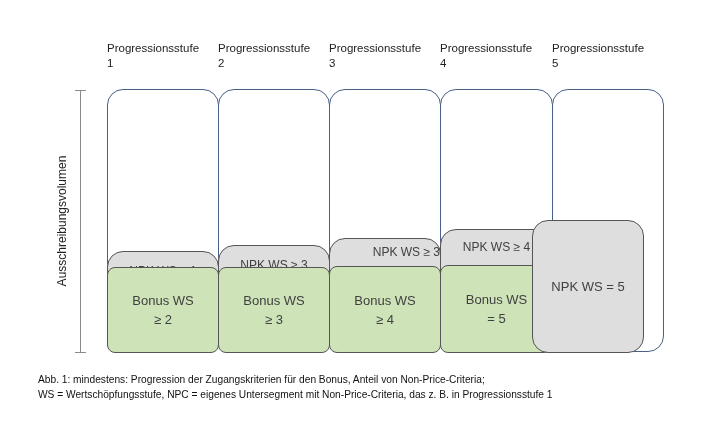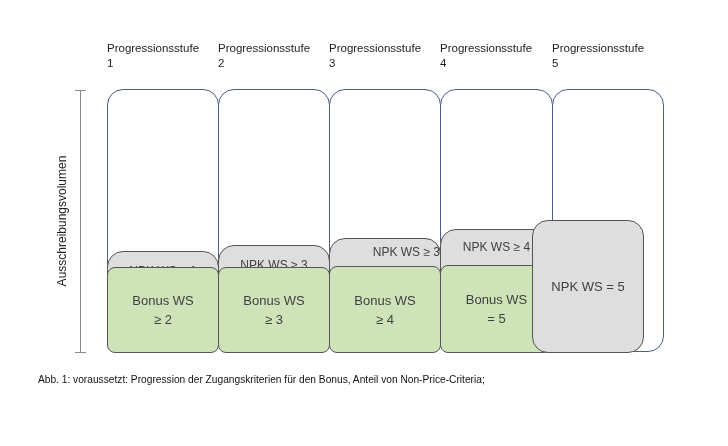--- a/index.html
+++ b/index.html
@@ -98,14 +98,15 @@
       <div>Bonus WS</div>
       <div>= 5</div>
     </div>
 </div>
 
 <div class="gray g5" style="left:532px; top:220px; width:112px; height:133px; font-size:13px;justify-content:center;">
   <span>NPK WS = 5</span>
 </div>
 
 <div class="caption">
-  <div>Abb. 1: voraussetzt: Progression der Zugangskriterien für den Bonus, Anteil von Non-Price-Criteria;</div>
+  <div>Abb. 1: mindestens: Progression der Zugangskriterien für den Bonus, Anteil von Non-Price-Criteria;</div>
+  <div>WS = Wertschöpfungsstufe, NPC = eigenes Untersegment mit Non-Price-Criteria, das z. B. in Progressionsstufe 1</div>
 </div>
 
 </body></html>

